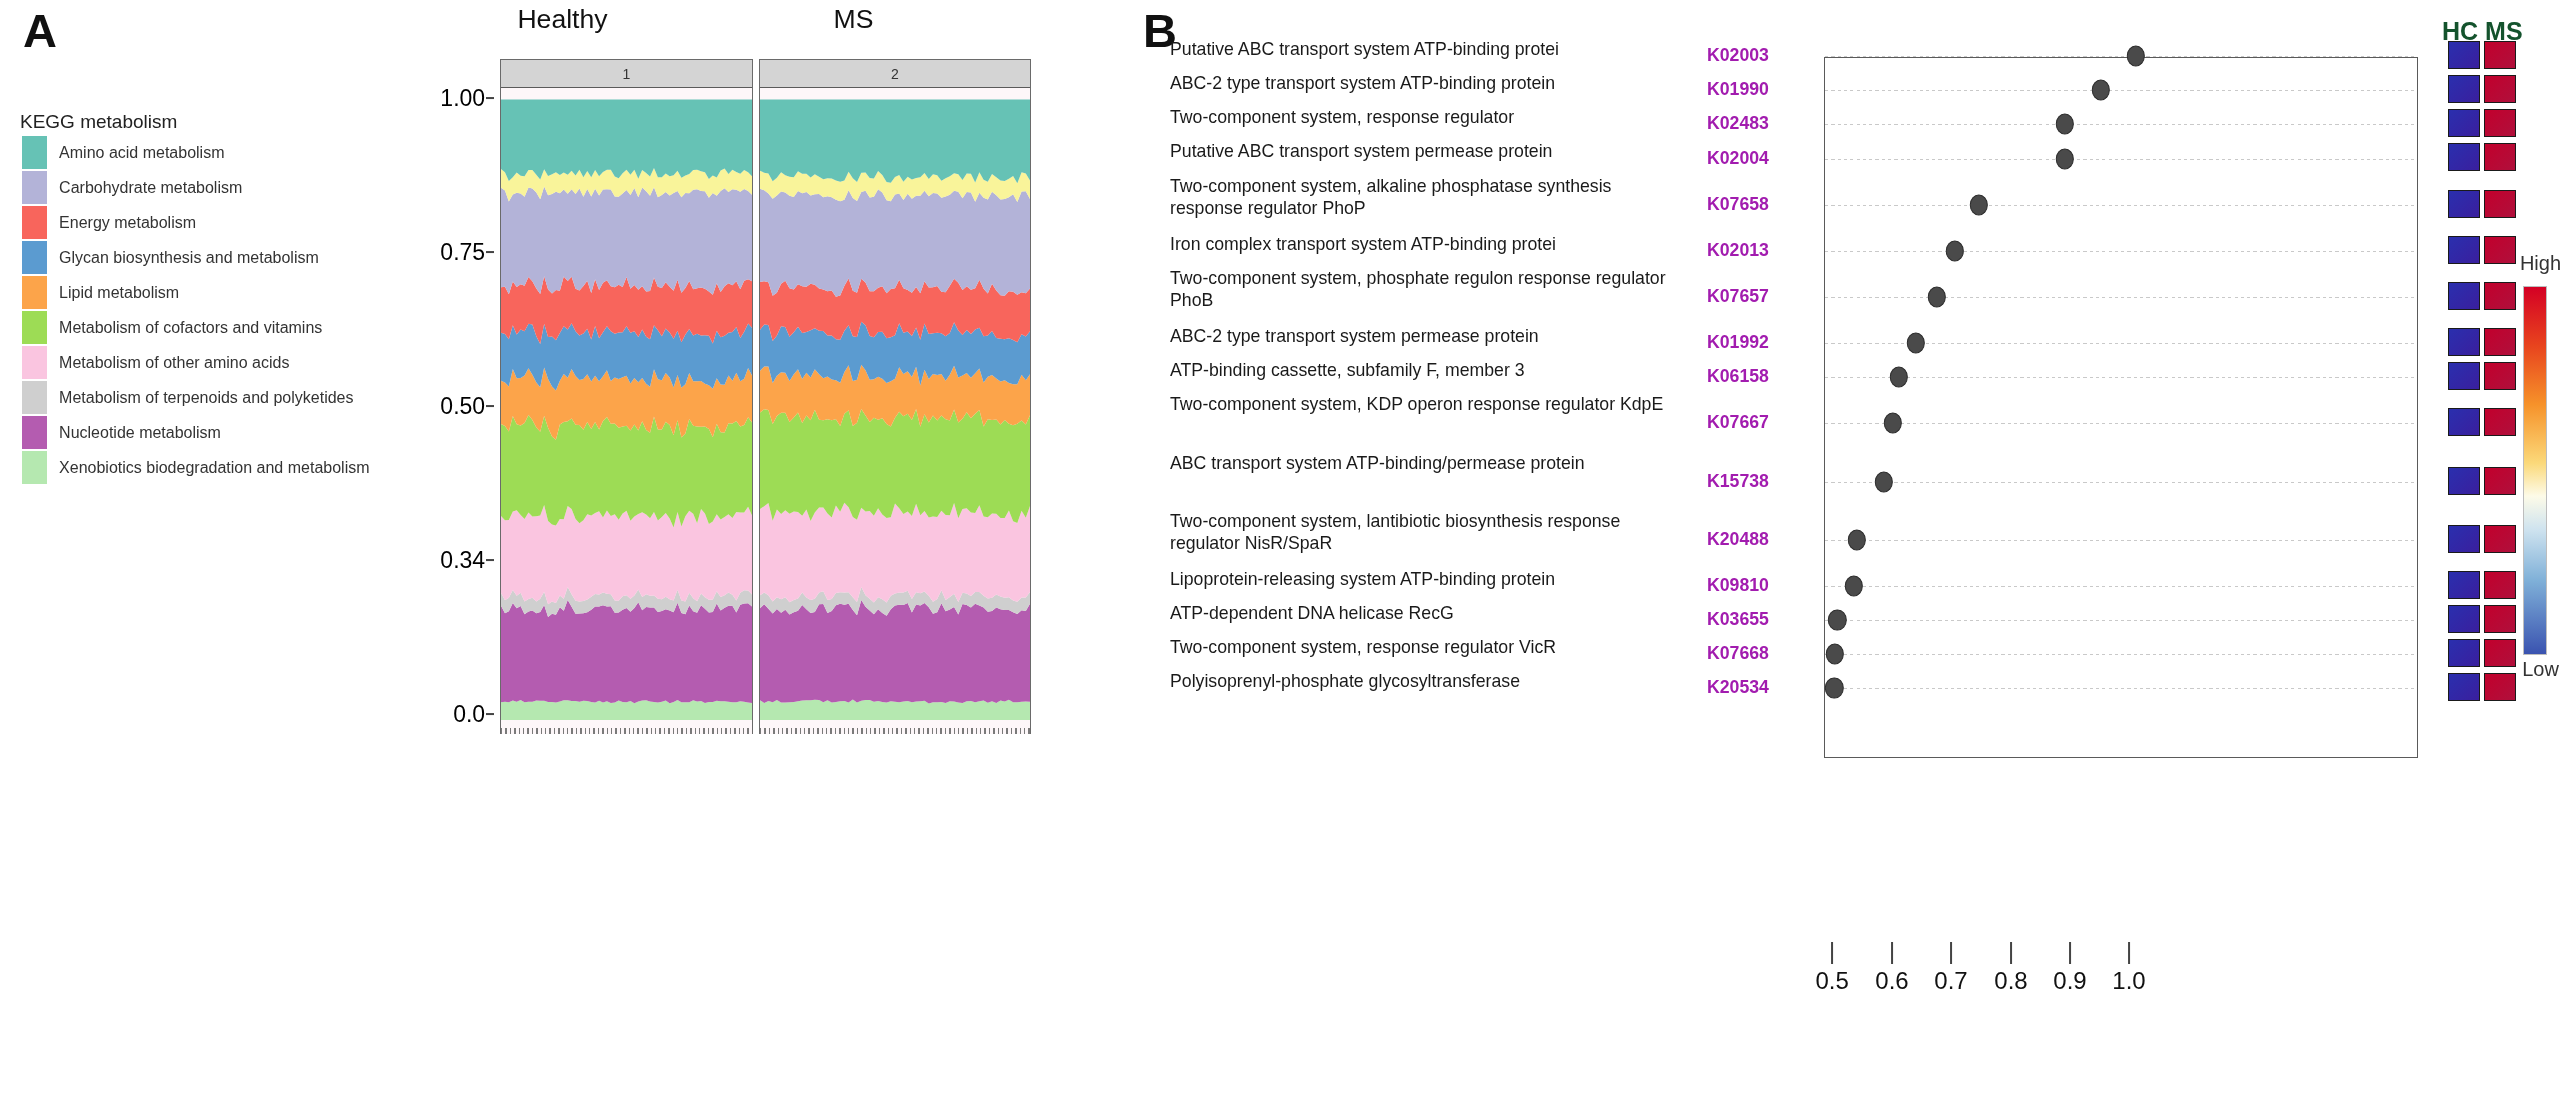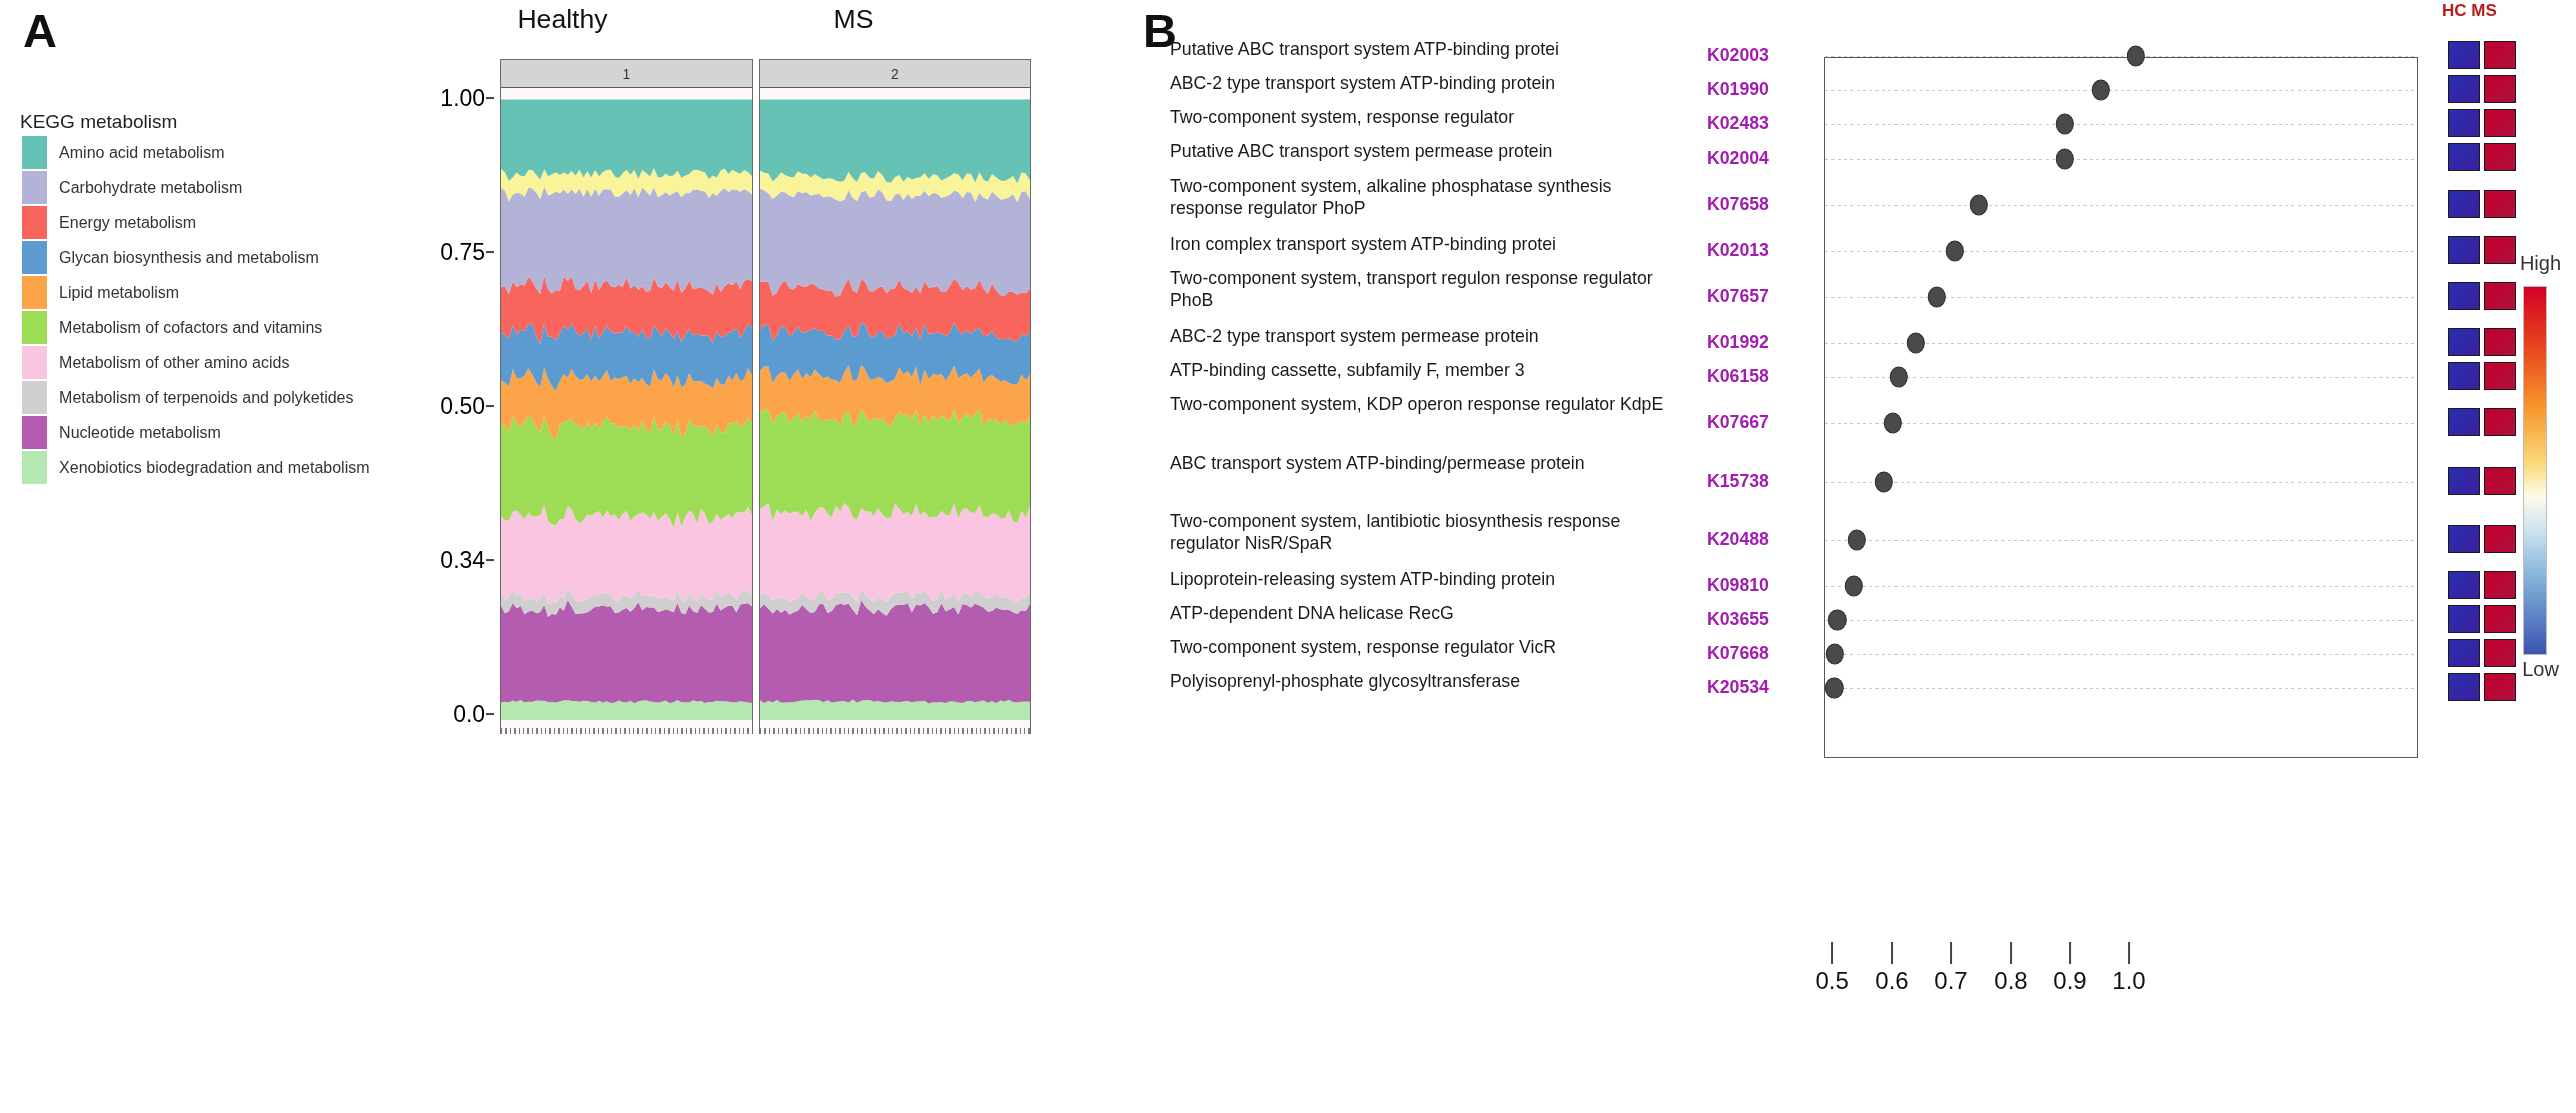--- a/index.html
+++ b/index.html
@@ -52,21 +52,21 @@
             background:repeating-linear-gradient(to right,#c9c9c9 0 3.2px,transparent 3.2px 6.3px);}
   .dot{position:absolute;width:16.4px;height:19px;border-radius:50%;
        background:#4a4a4a;border:1.3px solid #2c2c2c;transform:translate(-50%,-50%);}
 
   .xaxis{position:absolute;left:1824px;top:942px;width:594px;height:101px;}
   .xtick{position:absolute;top:0;width:1.9px;height:21.5px;background:#444;transform:translateX(-50%);}
   .xlab{position:absolute;top:25px;font-size:24px;color:#111;transform:translateX(-50%);}
   .xtitle{position:absolute;left:1824px;top:1050px;width:594px;text-align:center;
           font-size:30px;color:#111;}
 
-  .hcms-head{position:absolute;left:2442px;top:1px;font-size:17px;color:#b91c1c;font-weight:bold;}
+  .hcms-head{position:absolute;left:2442px;top:17px;font-size:25px;color:#14532d;font-weight:bold;}
   .sq-row{position:absolute;left:2448px;display:flex;gap:3.8px;transform:translateY(-50%);}
   .sq{width:32px;height:28px;border:1.3px solid #1a1a1a;box-sizing:border-box;}
   .sq-hc{background:linear-gradient(135deg,#2a2fae 0%,#3a1f9e 100%);}
   .sq-ms{background:linear-gradient(135deg,#c2002c 0%,#b0103c 100%);}
 
   .cbar{position:absolute;left:2523px;top:286px;width:21.5px;height:367px;
         border:0.6px solid #bdbdbd;
         background:linear-gradient(to bottom,#d40024 0%,#e8441e 16%,#f6922a 32%,
                    #fbd97a 48%,#fdfbe8 57%,#cfe3ef 66%,#7fb0d8 80%,#3a53b0 100%);}
   .cbar-lab{position:absolute;left:2509px;font-size:20px;color:#333;width:63px;text-align:center;}
@@ -182,21 +182,21 @@
 
   <div class="panel-letter" id="pB">B</div>
 
   <div class="b-names" id="b-names">
       <div class="b-name" style="top: 0px;">Putative ABC transport system ATP-binding protei</div>
       <div class="b-name" style="top: 34px;">ABC-2 type transport system ATP-binding protein</div>
       <div class="b-name" style="top: 68px;">Two-component system, response regulator</div>
       <div class="b-name" style="top: 102px;">Putative ABC transport system permease protein</div>
       <div class="b-name" style="top: 137px;">Two-component system, alkaline phosphatase synthesis response regulator PhoP</div>
       <div class="b-name" style="top: 195px;">Iron complex transport system ATP-binding protei</div>
-      <div class="b-name" style="top: 229px;">Two-component system, transport regulon response regulator PhoB</div>
+      <div class="b-name" style="top: 229px;">Two-component system, phosphate regulon response regulator PhoB</div>
       <div class="b-name" style="top: 287px;">ABC-2 type transport system permease protein</div>
       <div class="b-name" style="top: 321px;">ATP-binding cassette, subfamily F, member 3</div>
       <div class="b-name" style="top: 355px;">Two-component system, KDP operon response regulator KdpE</div>
       <div class="b-name" style="top: 414px;">ABC transport system ATP-binding/permease protein</div>
       <div class="b-name" style="top: 472px;">Two-component system, lantibiotic biosynthesis response regulator NisR/SpaR</div>
       <div class="b-name" style="top: 530px;">Lipoprotein-releasing system ATP-binding protein</div>
       <div class="b-name" style="top: 564px;">ATP-dependent DNA helicase RecG</div>
       <div class="b-name" style="top: 598px;">Two-component system, response regulator VicR</div>
       <div class="b-name" style="top: 632px;">Polyisoprenyl-phosphate glycosyltransferase</div>
     </div>

